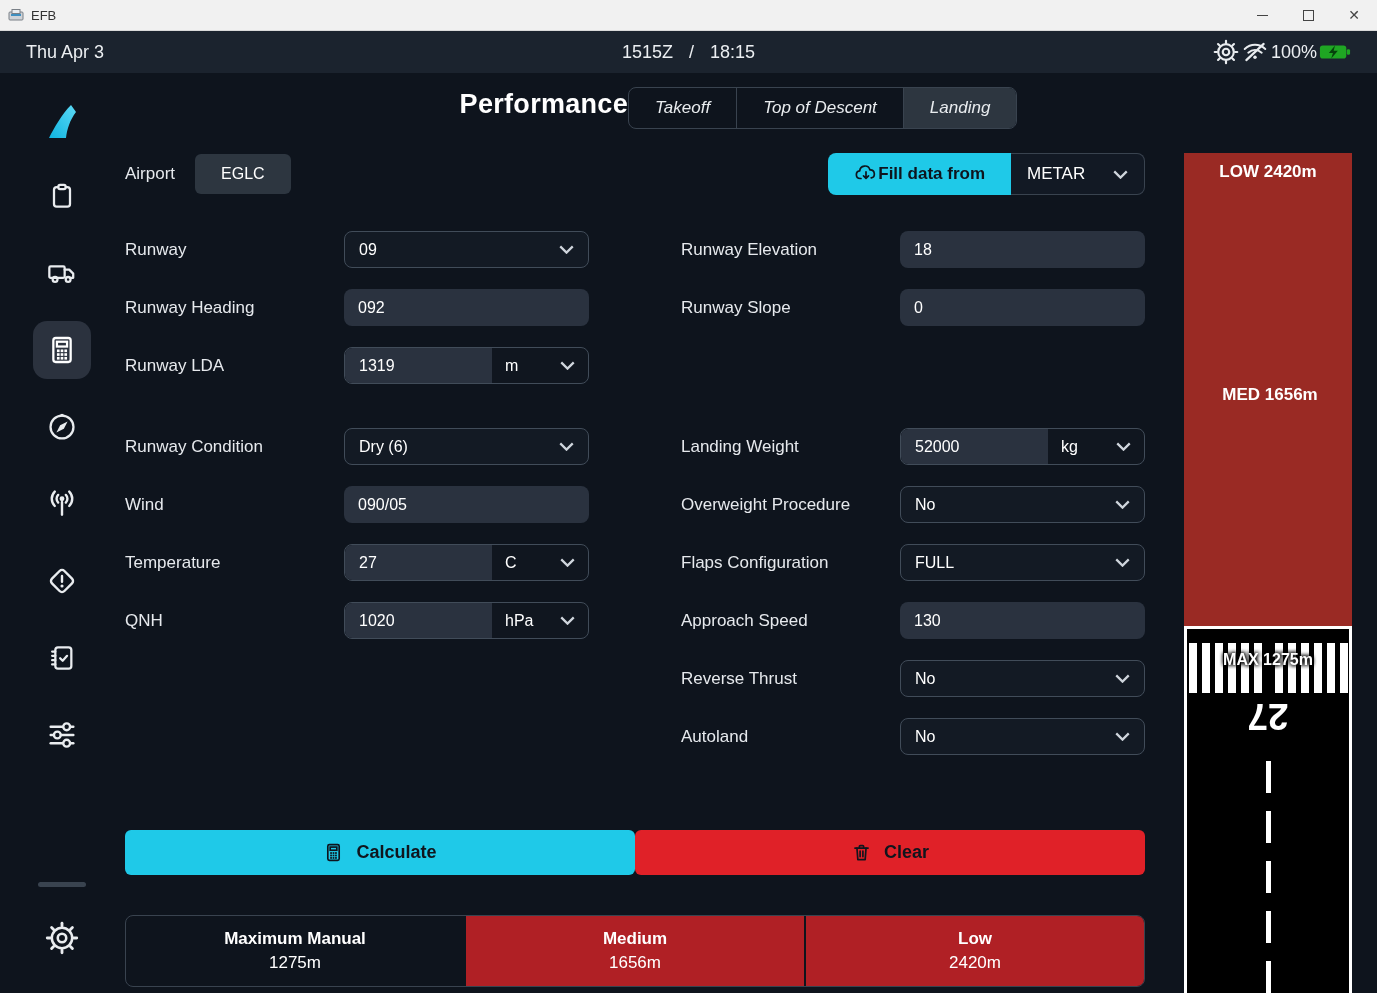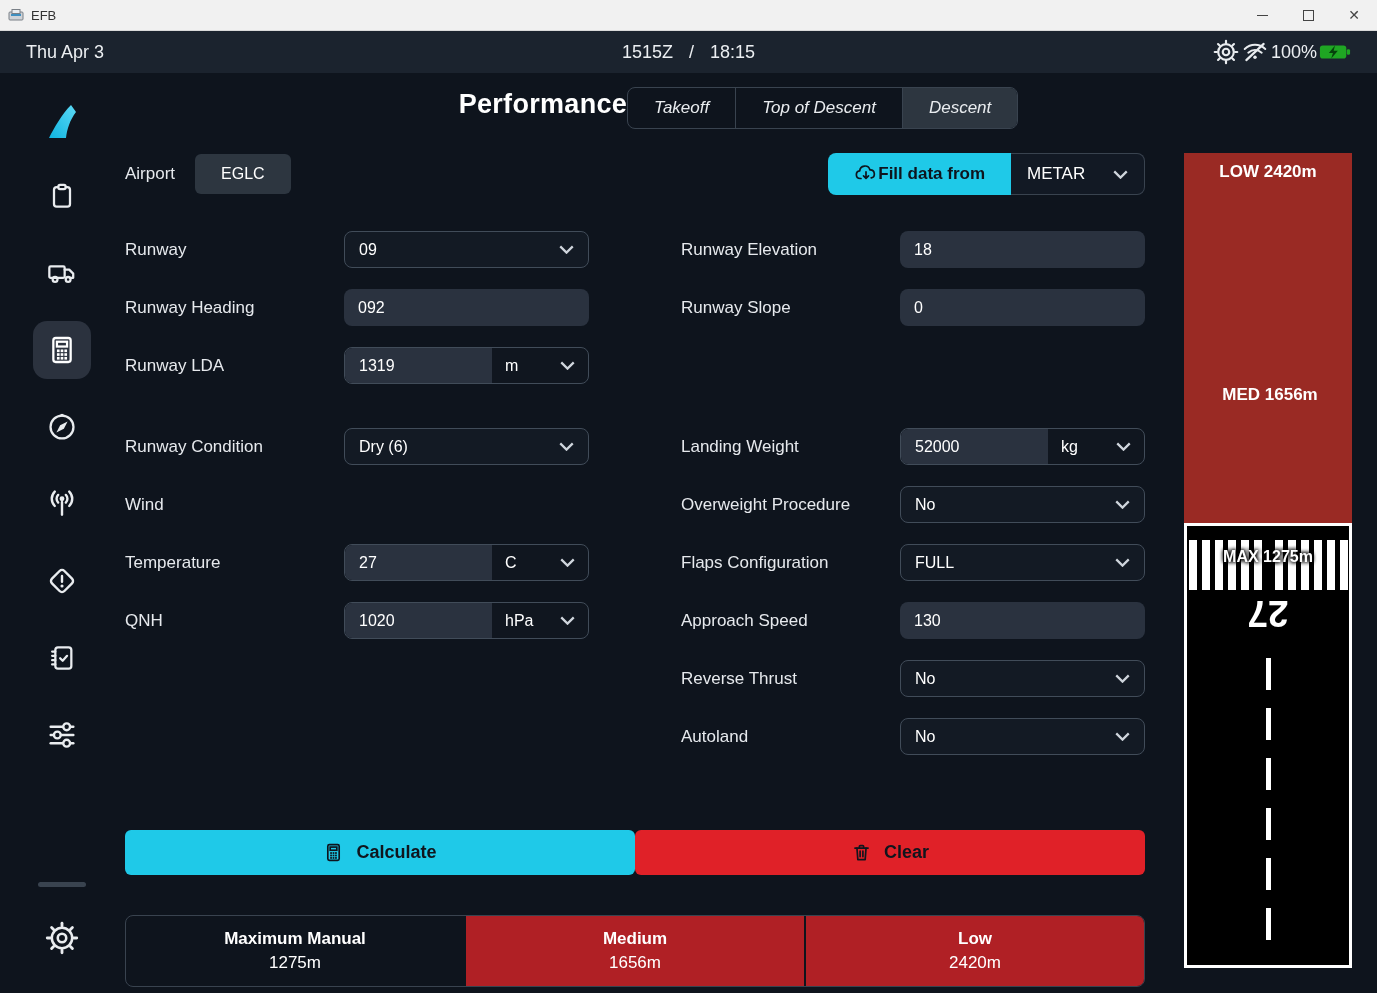--- a/index.html
+++ b/index.html
@@ -74,21 +74,21 @@
   
   .results{height:72px;border:1px solid #39434f;border-radius:8px;display:flex;overflow:hidden;
            margin-top:40px;box-sizing:border-box;}
   .result{flex:1;display:flex;flex-direction:column;align-items:center;justify-content:center;gap:4px;color:#fff;}
   .result + .result{border-left:2px solid #0e141d;}
   .result.red{background:#b02025;}
   .r-label{font-size:17px;font-weight:bold;}
   .r-value{font-size:17px;}
   
   .runway-panel{width:168px;margin-left:39px;display:flex;flex-direction:column;flex:0 0 auto;}
-  .red-zone{height:370px;background:#9a2a24;position:relative;color:#fff;font-weight:bold;font-size:17px;flex:0 0 auto;}
+  .red-zone{height:473px;background:#9a2a24;position:relative;color:#fff;font-weight:bold;font-size:17px;flex:0 0 auto;}
   .low-label{position:absolute;top:9px;left:0;right:0;text-align:center;}
   .med-label{position:absolute;top:232px;left:4px;right:0;text-align:center;}
   .runway{height:445px;background:#000;border:3px solid #fff;box-sizing:border-box;position:relative;flex:0 0 auto;}
   .stripes{display:flex;justify-content:center;gap:5px;margin-top:14px;height:50px;}
   .stripe{width:8px;background:#fff;flex:0 0 auto;}
   .stripe.mid{margin-right:8px;}
   .max-label{position:absolute;top:22px;left:0;right:0;text-align:center;color:#fff;font-weight:bold;
              font-size:16px;text-shadow:0 0 4px #000,0 0 4px #000,0 0 4px #000;}
   .rw-number{margin-top:2px;text-align:center;transform:rotate(180deg);font-size:37px;font-weight:bold;color:#fff;}
   .centerline{position:absolute;left:50%;margin-left:-2.5px;top:132px;bottom:8px;width:5px;
@@ -283,21 +283,21 @@
         </span>
       </div>
     </div>
 
     <div class="content-wrap">
       <div class="header-row">
         <div class="page-title">Performance</div>
         <div class="tabs">
           <div class="tab">Takeoff</div>
           <div class="tab">Top of Descent</div>
-          <div class="tab active">Descent</div>
+          <div class="tab active">Landing</div>
         </div>
       </div>
 
       <div class="body-row">
         <div class="content">
 
           <div class="airport-row">
             <span class="f-label-lg">Airport</span>
             <div class="chip">
               <span>EGLC</span>
@@ -356,20 +356,23 @@
                 <div class="f-label">Runway Condition</div>
                 <div class="f-control select">
                   <span>Dry (6)</span>
                   <svg width="15" height="9" viewBox="0 0 12 7">
                       <polyline points="1,1 6,6 11,1" fill="none" stroke="#cfd5dc" stroke-width="1.8"></polyline>
                     </svg>
                 </div>
               </div>
               <div class="field-row">
                 <div class="f-label">Wind</div>
+                <div class="f-control">
+                  <input class="text-input" readonly="" value="090/05" style="">
+                </div>
               </div>
               <div class="field-row">
                 <div class="f-label">Temperature</div>
                 <div class="f-control combo">
                   <input readonly="" value="27" style="">
                   <div class="unit">
                     <span>C</span>
                     <svg width="15" height="9" viewBox="0 0 12 7">
                         <polyline points="1,1 6,6 11,1" fill="none" stroke="#cfd5dc" stroke-width="1.8"></polyline>
                       </svg>

